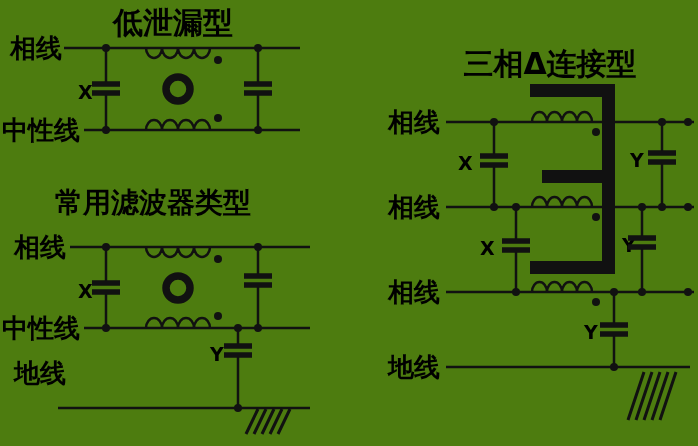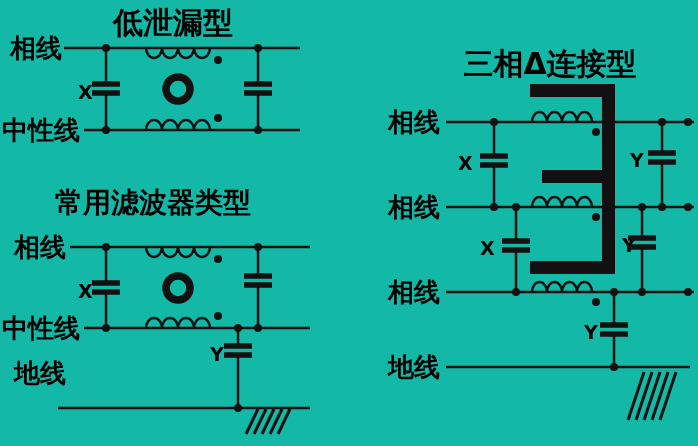--- a/index.html
+++ b/index.html
@@ -1,19 +1,19 @@
 <!DOCTYPE html>
 <html><head>
 <meta charset="utf-8">
 <style>
   html,body { margin:0; padding:0; }
   .canvas {
     position:relative;
     width:698px; height:446px;
-    background:#14b8a6;
+    background:#4d7c0f;
     overflow:hidden;
     font-family:"DejaVu Sans", sans-serif;
   }
   svg { display:block; }
   text {
     fill:#000;
     stroke:none;
     font-family:"DejaVu Sans", sans-serif;
     font-weight:bold;
   }

